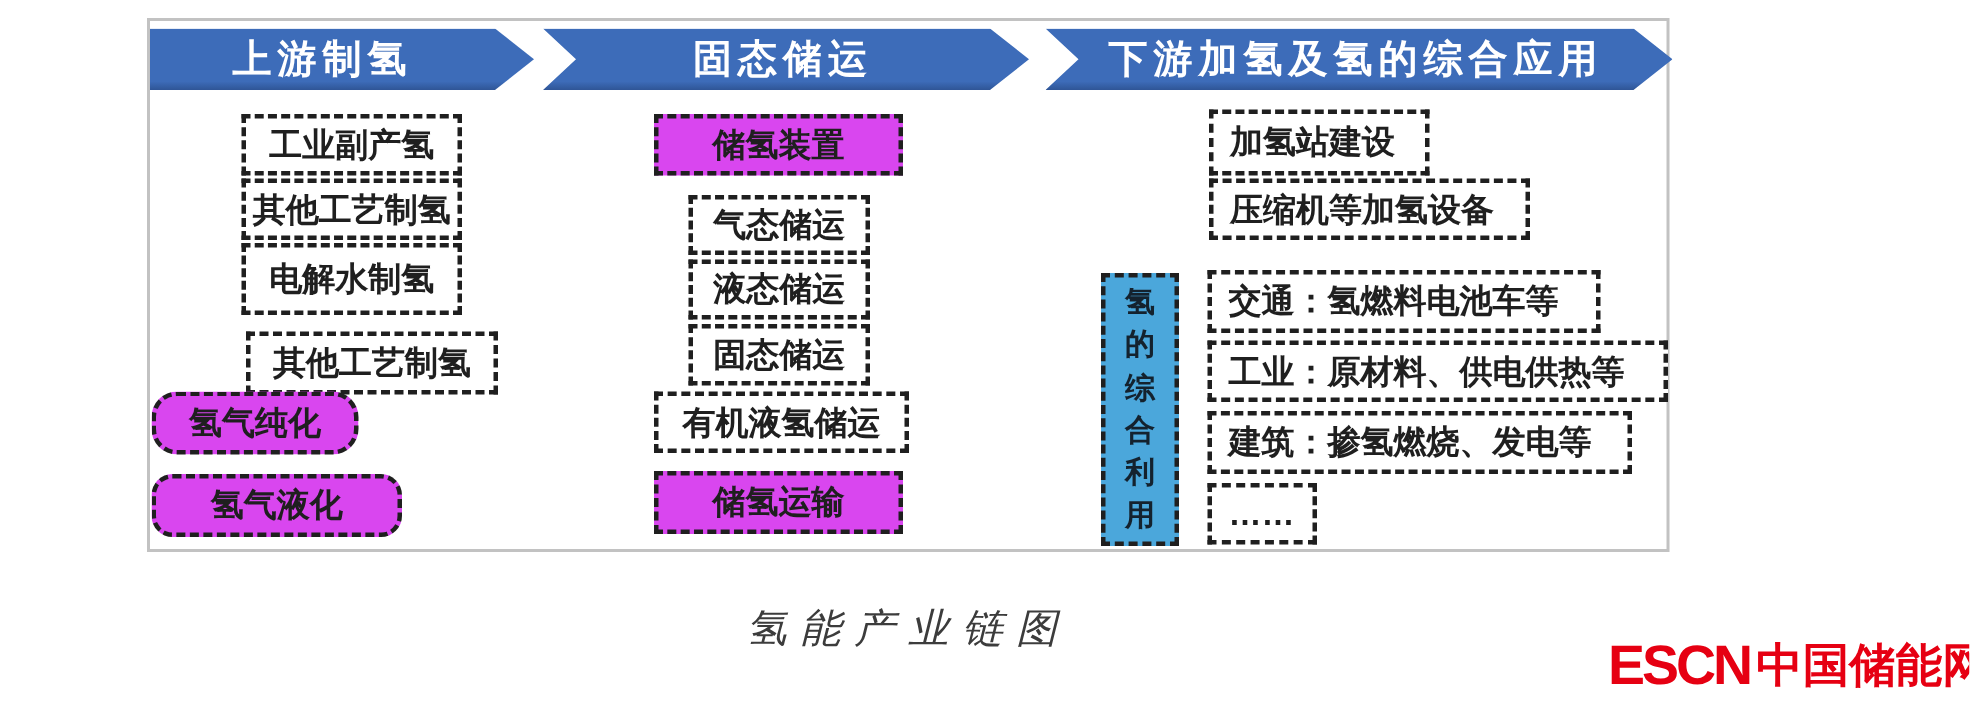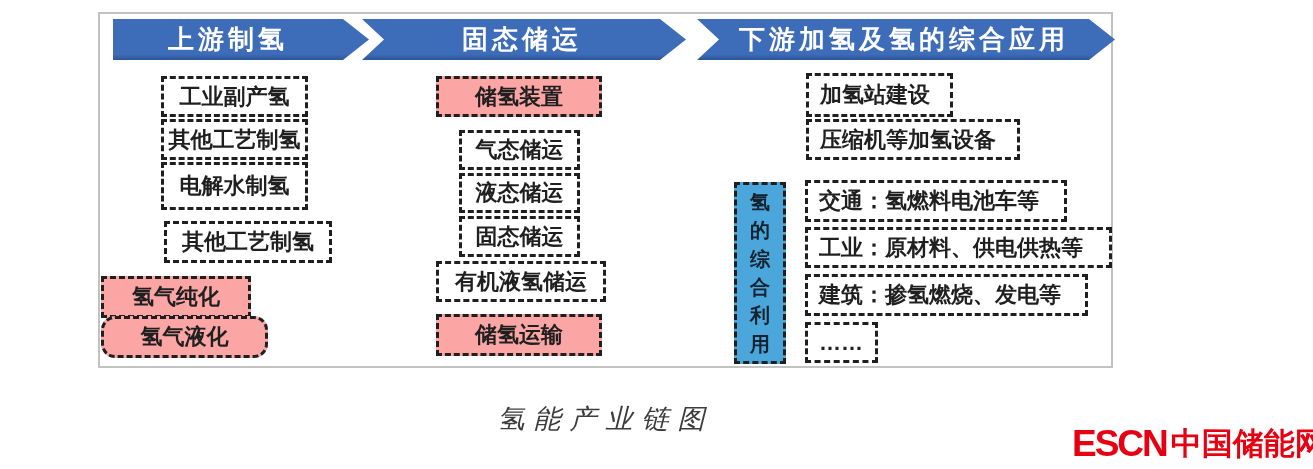--- a/index.html
+++ b/index.html
@@ -12,29 +12,29 @@
 
   
   .banner{position:absolute;top:19px;height:41px;
           background:linear-gradient(#3d6cb9 0%,#3d6cb9 86%,#2f5596 100%);
           color:#ffffff;font-weight:bold;font-size:26px;letter-spacing:4px;
           display:flex;align-items:center;justify-content:center;box-sizing:border-box;}
   .banner.first{clip-path:polygon(0 0,calc(100% - 26px) 0,100% 50%,calc(100% - 26px) 100%,0 100%);
                 padding-right:26px;}
   .banner.chev{clip-path:polygon(0 0,calc(100% - 26px) 0,100% 50%,calc(100% - 26px) 100%,0 100%,22px 50%);
                padding-left:22px;padding-right:26px;}
-  .b1{left:113px;width:256px;}
+  .b1{left:100px;width:256px;}
   .b2{left:362px;width:324px;}
   .b3{left:697px;width:418px;}
 
   
   .box{position:absolute;border:3px dashed #1f1f1f;background:#ffffff;
        color:#1f1f1f;font-weight:bold;font-size:22px;box-sizing:border-box;
        display:flex;align-items:center;justify-content:center;white-space:nowrap;}
-  .box.blue{background:#fca5a5;}
+  .box.blue{background:#d946ef;}
   .box.leftalign{justify-content:flex-start;padding-left:11px;}
 
   
   .vbox{position:absolute;border:3px dashed #1f1f1f;background:#4ba7db;
         box-sizing:border-box;display:flex;align-items:center;justify-content:center;}
   .vbox span{display:block;width:1.1em;text-align:center;word-break:break-all;
              font-weight:bold;font-size:20px;line-height:1.42;color:#14222e;}
 
   
   .caption{position:absolute;left:98px;top:401px;width:1015px;text-align:center;
@@ -55,21 +55,21 @@
   <div class="frame"></div>
 
   <div class="banner first b1">上游制氢</div>
   <div class="banner chev b2">固态储运</div>
   <div class="banner chev b3">下游加氢及氢的综合应用</div>
 
   <div class="box" style="left:161px;top:76px;width:147px;height:41px;">工业副产氢</div>
   <div class="box" style="left:161px;top:119px;width:147px;height:41px;">其他工艺制氢</div>
   <div class="box" style="left:161px;top:162px;width:147px;height:48px;">电解水制氢</div>
   <div class="box" style="left:164px;top:221px;width:168px;height:42px;text-align:right;">其他工艺制氢</div>
-  <div class="box blue" style="left:101px;top:276px;width:150px;height:42px;">氢气纯化</div>
+  <div class="box blue" style="left:101px;top:261px;width:138px;height:42px;border-radius:17px;">氢气纯化</div>
   <div class="box blue" style="left:101px;top:316px;width:167px;height:42px;border-radius:14px;">氢气液化</div>
 
   <div class="box blue" style="left:436px;top:76px;width:166px;height:41px;">储氢装置</div>
   <div class="box" style="left:459px;top:173px;width:121px;height:40px;">液态储运</div>
   <div class="box" style="left:459px;top:130px;width:121px;height:40px;">气态储运</div>
   <div class="box" style="left:459px;top:216px;width:121px;height:41px;">固态储运</div>
   <div class="box" style="left:436px;top:261px;width:170px;height:41px;">有机液氢储运</div>
   <div class="box blue" style="left:436px;top:314px;width:166px;height:42px;">储氢运输</div>
 
   <div class="box leftalign" style="left:806px;top:73px;width:147px;height:44px;">加氢站建设</div>

